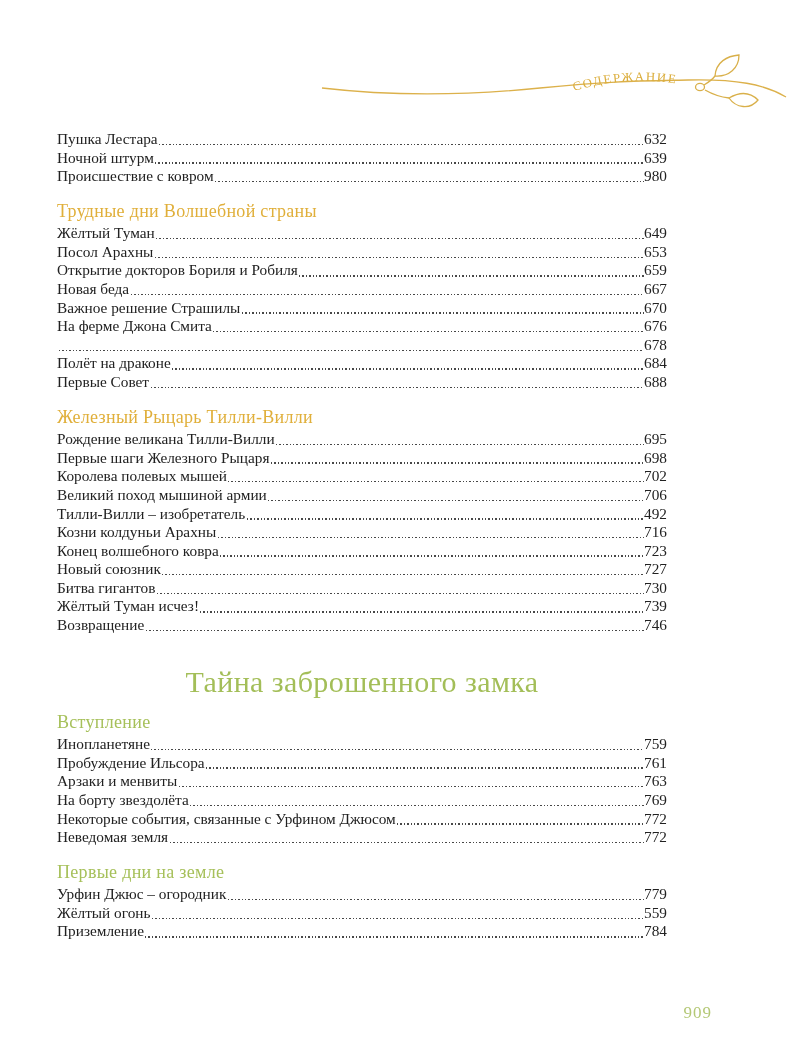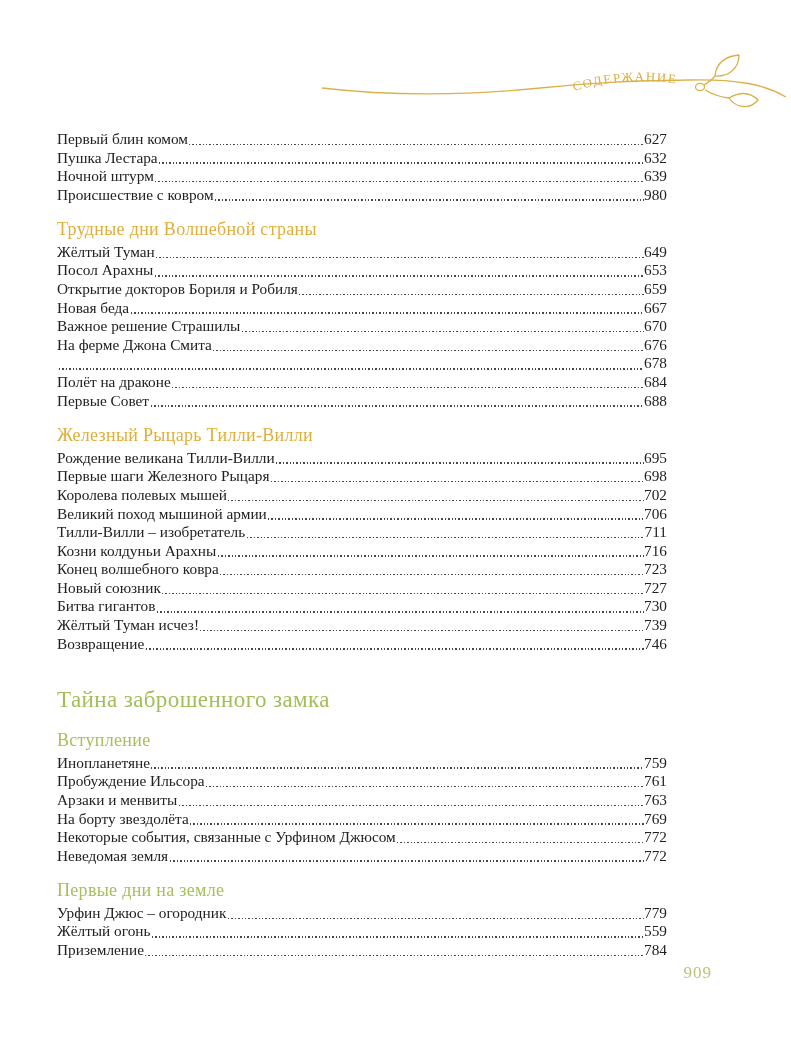--- a/index.html
+++ b/index.html
@@ -14,25 +14,25 @@
   .t{flex:0 0 auto}
   .dots{
     flex:1 1 auto;height:1.4px;align-self:flex-end;margin:0 0 3.5px 1.5px;
     background:repeating-linear-gradient(to right, var(--dots,#474747) 0 1.4px, transparent 1.4px 3.4px);
   }
   .p{flex:0 0 auto}
   .heading{font-size:18px;line-height:20px;margin:15px 0 3.5px 0;letter-spacing:.3px}
   .heading.gold{color:var(--gold,#E0AF3A)}
   .heading.green{color:var(--green,#A6C05A)}
   .book-title{
-    font-size:23px;line-height:30px;text-align:left;letter-spacing:.4px;
+    font-size:30px;line-height:30px;text-align:center;letter-spacing:.4px;
     color:var(--title-green,#A3BE58);margin:32px 0 11px 0;
   }
   .page-num{
-    position:absolute;top:963px;right:79px;
+    position:absolute;top:1003px;right:79px;
     font-size:17px;color:var(--pagenum-green,#B4C876);letter-spacing:1px;
   }
 </style>
 </head>
 <body>
 
 <main>
 
   <svg class="header-svg" width="791" height="130" viewBox="0 0 791 130">
     <defs>
@@ -46,25 +46,20 @@
       <path d="M 705 90 C 712 94 720 97 729 98"></path>
       <path d="M 729 98 C 741 91 751 93 758 100 C 750 110 736 108 729 98 Z"></path>
     </g>
     <text font-family="&quot;Liberation Serif&quot;, serif" font-size="12.5" letter-spacing="1.6" fill="#DBAD3B">
       <textPath href="#hdr-arc" startOffset="0" textLength="104" lengthAdjust="spacingAndGlyphs">СОДЕРЖАНИЕ</textPath>
     </text>
   </svg>
 
   <div id="toc">
       <div class="row">
-        <span class="t">Первый блин комом</span>
-        <span class="dots"></span>
-        <span class="p">627</span>
-      </div>
-      <div class="row">
         <span class="t">Пушка Лестара</span>
         <span class="dots"></span>
         <span class="p">632</span>
       </div>
       <div class="row">
         <span class="t">Ночной штурм</span>
         <span class="dots"></span>
         <span class="p">639</span>
       </div>
       <div class="row">
@@ -134,21 +129,21 @@
         <span class="p">702</span>
       </div>
       <div class="row">
         <span class="t">Великий поход мышиной армии</span>
         <span class="dots"></span>
         <span class="p">706</span>
       </div>
       <div class="row">
         <span class="t">Тилли-Вилли – изобретатель</span>
         <span class="dots"></span>
-        <span class="p">711</span>
+        <span class="p">492</span>
       </div>
       <div class="row">
         <span class="t">Козни колдуньи Арахны</span>
         <span class="dots"></span>
         <span class="p">716</span>
       </div>
       <div class="row">
         <span class="t">Конец волшебного ковра</span>
         <span class="dots"></span>
         <span class="p">723</span>

